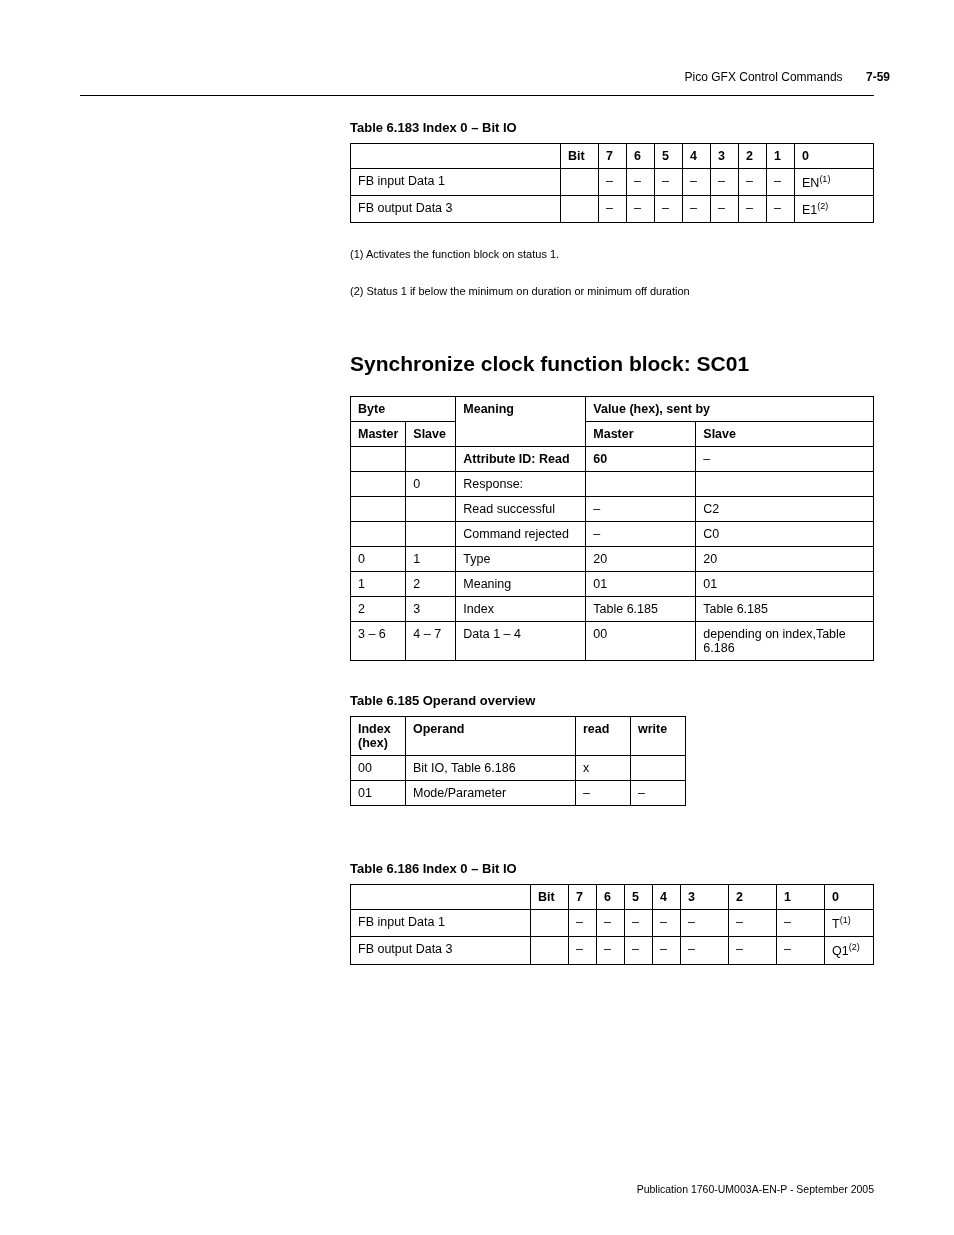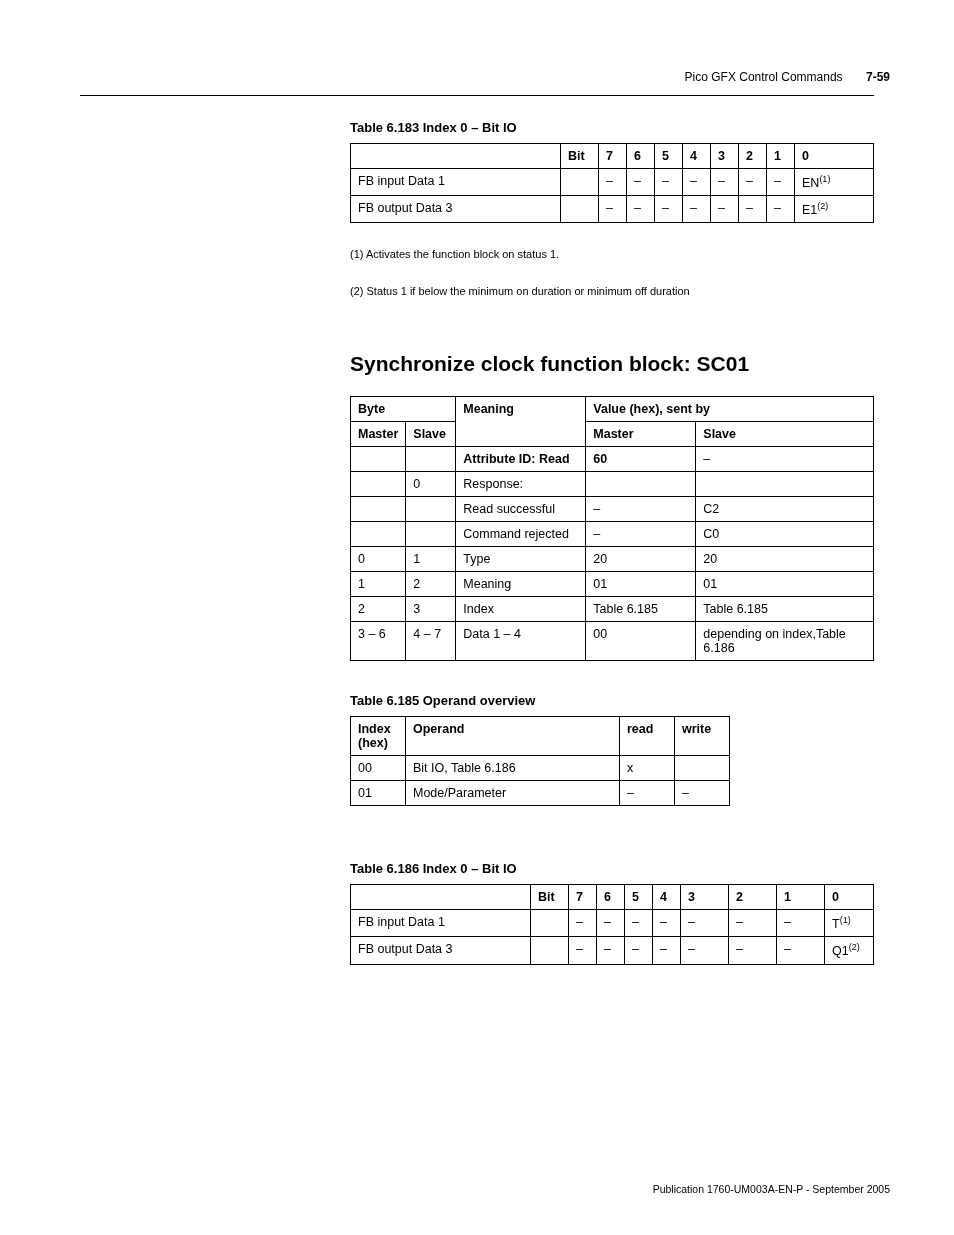--- a/index.html
+++ b/index.html
@@ -54,21 +54,21 @@
   h2.section-title {
     font-size: 21px;
     font-weight: bold;
     margin-top: 55px;
     margin-bottom: 20px;
   }
   sup { font-size: 9px; }
   .pub-line {
     position: absolute;
     bottom: 40px;
-    right: 64px;
+    right: 80px;
     font-size: 10.5px;
   }
   .en { white-space: nowrap; }
   .bitcol { width: 28px; }
   .wide-left { width: 210px; }
   .narrow { width: 38px; }
 </style>
 </head>
 <body>
 
@@ -192,21 +192,21 @@
       <td>3 – 6</td>
       <td>4 – 7</td>
       <td>Data 1 – 4</td>
       <td>00</td>
       <td>depending on index,Table 6.186</td>
     </tr>
   </tbody>
     </table>
 
   <div class="table-caption" style="margin-top:32px">Table 6.185 Operand overview</div>
-  <table style="width:380px">
+  <table style="width:336px">
     <tbody>
         <tr>
       <th style="width:55px">Index (hex)</th>
       <th>Operand</th>
       <th style="width:55px">read</th>
       <th style="width:55px">write</th>
     </tr>
     <tr>
       <td>00</td>
       <td>Bit IO, Table 6.186</td>

